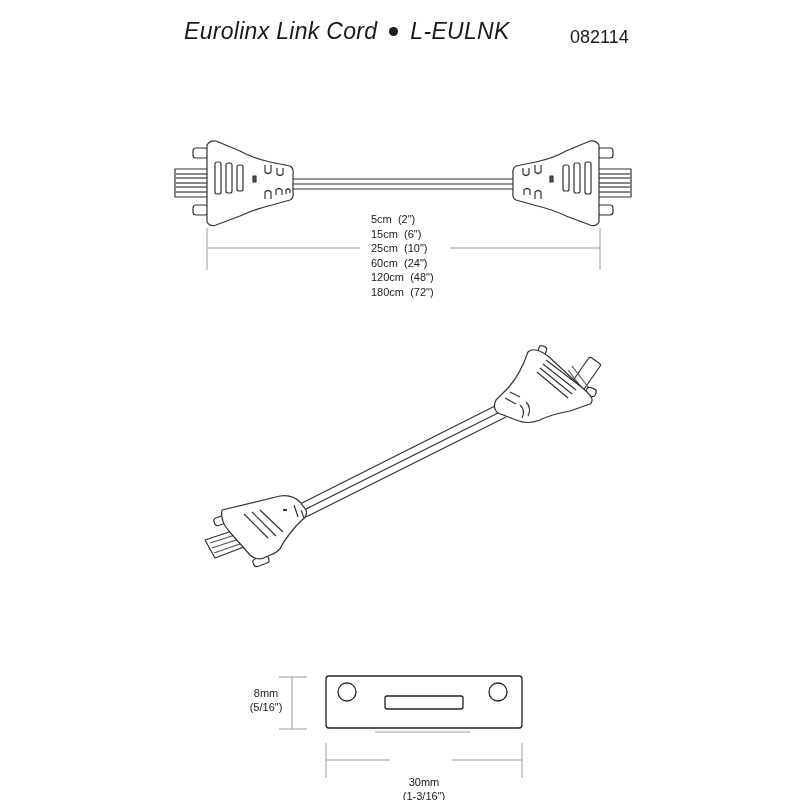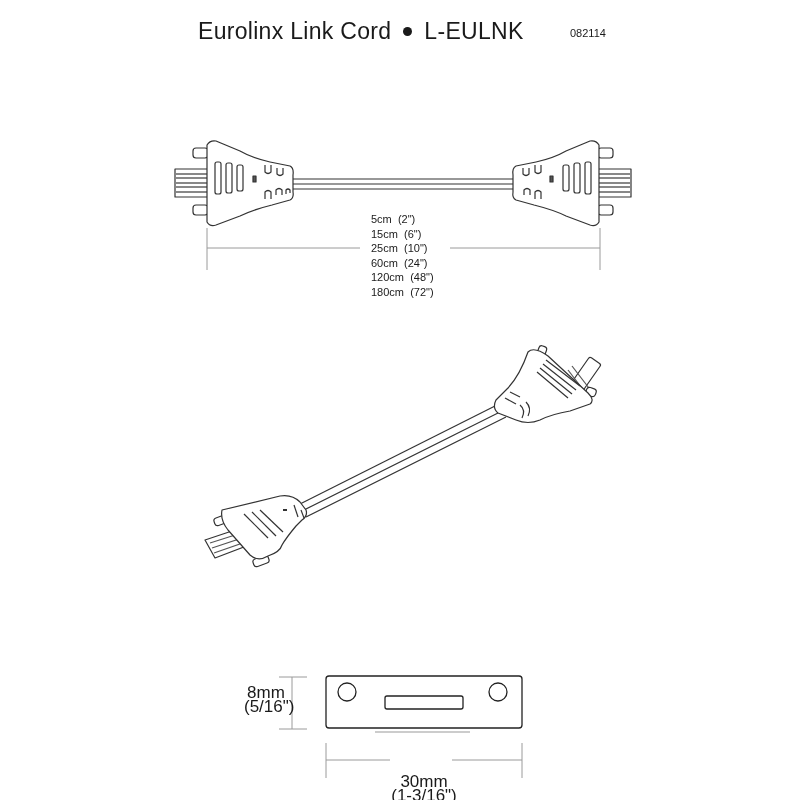--- a/index.html
+++ b/index.html
@@ -1,23 +1,23 @@
 <!DOCTYPE html>
 <html><head>
 <meta charset="utf-8">
 <style>
   html, body { margin: 0; padding: 0; background: #ffffff; }
   body { width: 800px; height: 800px; position: relative; overflow: hidden; font-family: "Liberation Sans", sans-serif; color: #111; }
-  .title { position: absolute; top: 18px; left: 198px; font-size: 23px; letter-spacing: 0.3px; color: #1a1a1a; white-space: nowrap; }
+  .title { position: absolute; top: 18px; left: 184px; font-size: 23px; letter-spacing: 0.3px; color: #1a1a1a; white-space: nowrap; font-style: italic; }
   .title .dot { display: inline-block; width: 9px; height: 9px; border-radius: 50%; background: #1a1a1a; margin: 0 12px 3px 12px; vertical-align: middle; }
-  .code { position: absolute; top: 27px; left: 570px; font-size: 11px; color: #1a1a1a; }
+  .code { position: absolute; top: 27px; left: 570px; font-size: 18px; color: #1a1a1a; }
   .lengths { position: absolute; top: 212px; left: 371px; font-size: 11px; line-height: 14.6px; color: #1a1a1a; }
   .lengths div { white-space: pre; }
   svg { position: absolute; left: 0; top: 0; }
-  .dimlabel { position: absolute; font-size: 17px; color: #1a1a1a; text-align: center; line-height: 14px; }
+  .dimlabel { position: absolute; font-size: 11px; color: #1a1a1a; text-align: center; line-height: 14px; }
 </style>
 </head>
 <body>
 
 <div class="title">
   <span>Eurolinx Link Cord</span><span class="dot"></span><span>L-EULNK</span>
 </div>
 <div class="code">082114</div>
 
 <svg width="800" height="800" viewBox="0 0 800 800">

